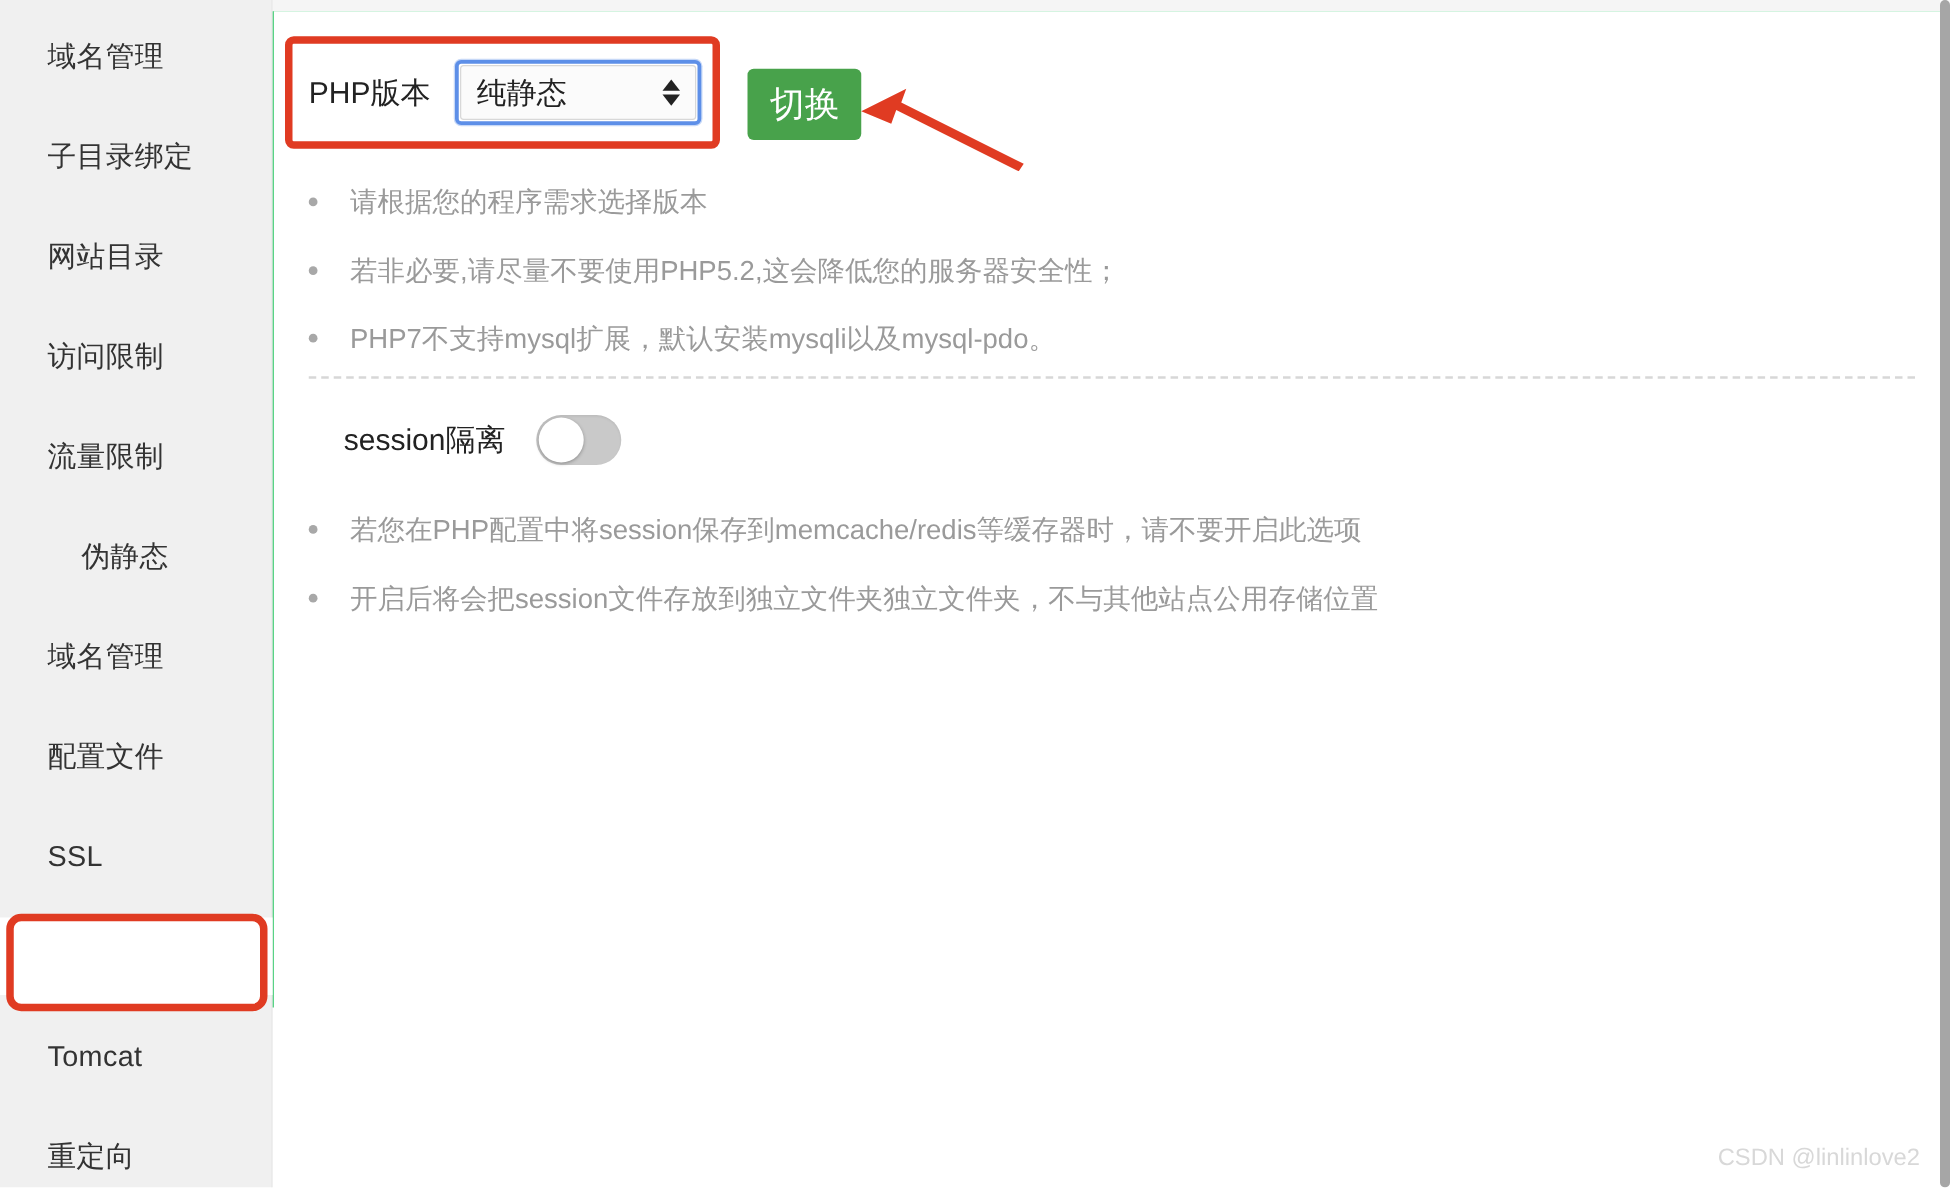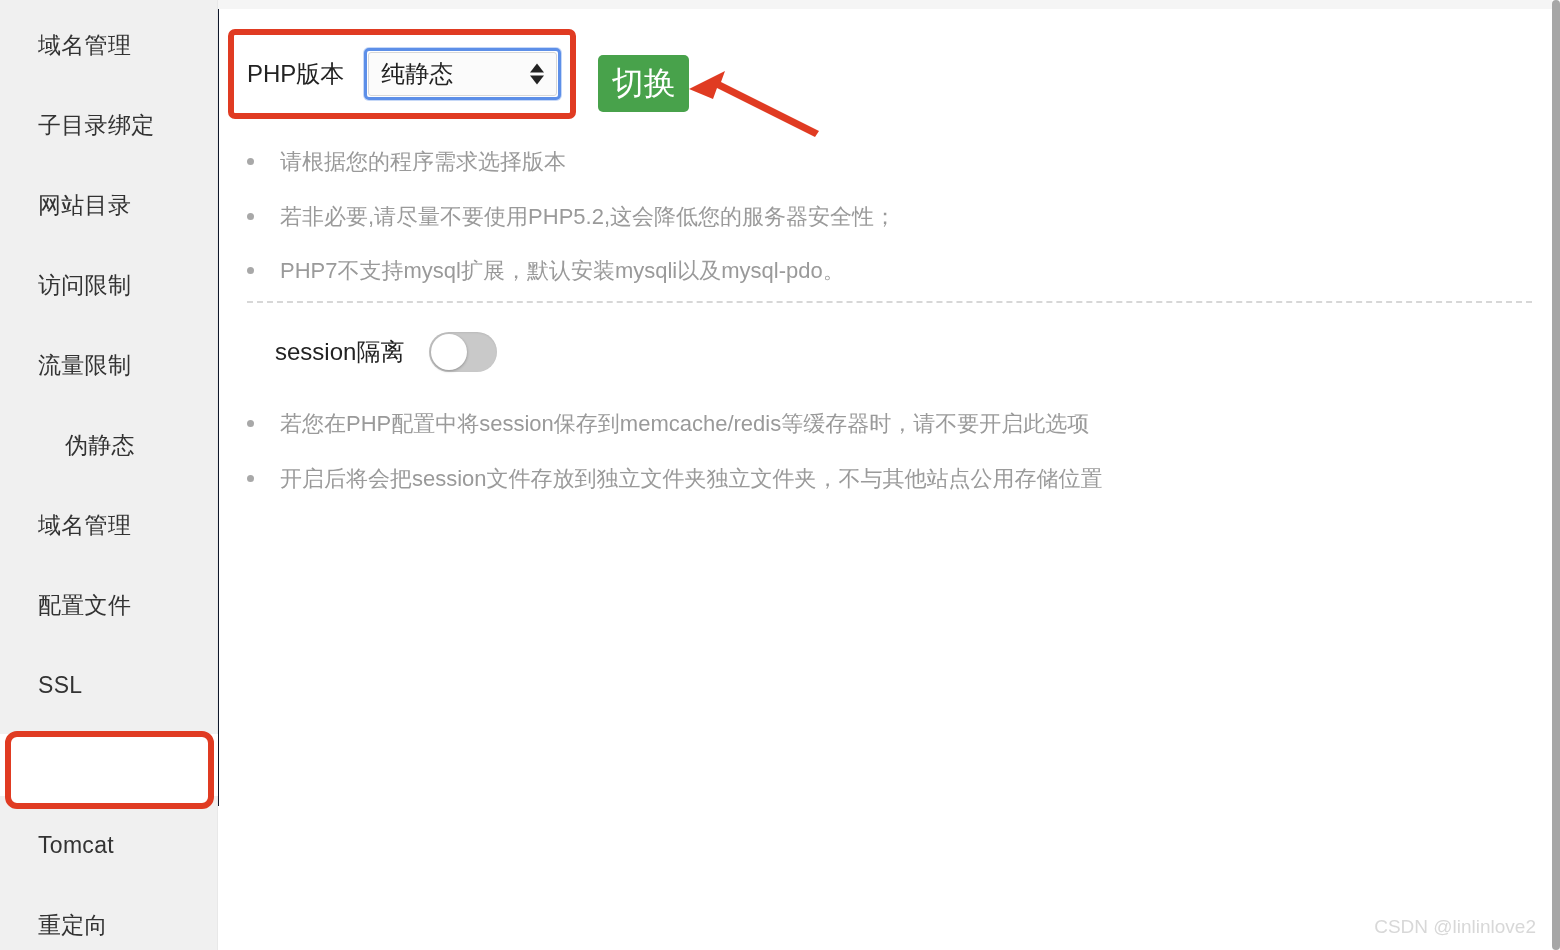--- a/index.html
+++ b/index.html
@@ -9,21 +9,21 @@
     height: 950px;
     overflow: hidden;
     background: #ffffff;
     font-family: "Liberation Sans", "DejaVu Sans", sans-serif;
   }
 
   #app {
     position: relative;
     width: 1560px;
     height: 806px;
-    background: #0f172a;
+    background: #22c55e;
     border-radius: 19px;
   }
 
   
   .top-strip {
     position: absolute;
     top: 0; left: 0;
     width: 1560px;
     height: 9px;
     background: #f5f5f5;
@@ -155,21 +155,21 @@
   }
 
   .switch-btn {
     margin-left: 37px;
     width: 91px;
     height: 57px;
     background: #48a24b;
     border: none;
     border-radius: 5px;
     color: #ffffff;
-    font-size: 32px;
+    font-size: 28px;
     font-family: "Liberation Sans", "DejaVu Sans", sans-serif;
     cursor: pointer;
     line-height: 57px;
     text-align: center;
     white-space: nowrap;
     margin-top: 18px;
   }
 
   
   .row-highlight {

